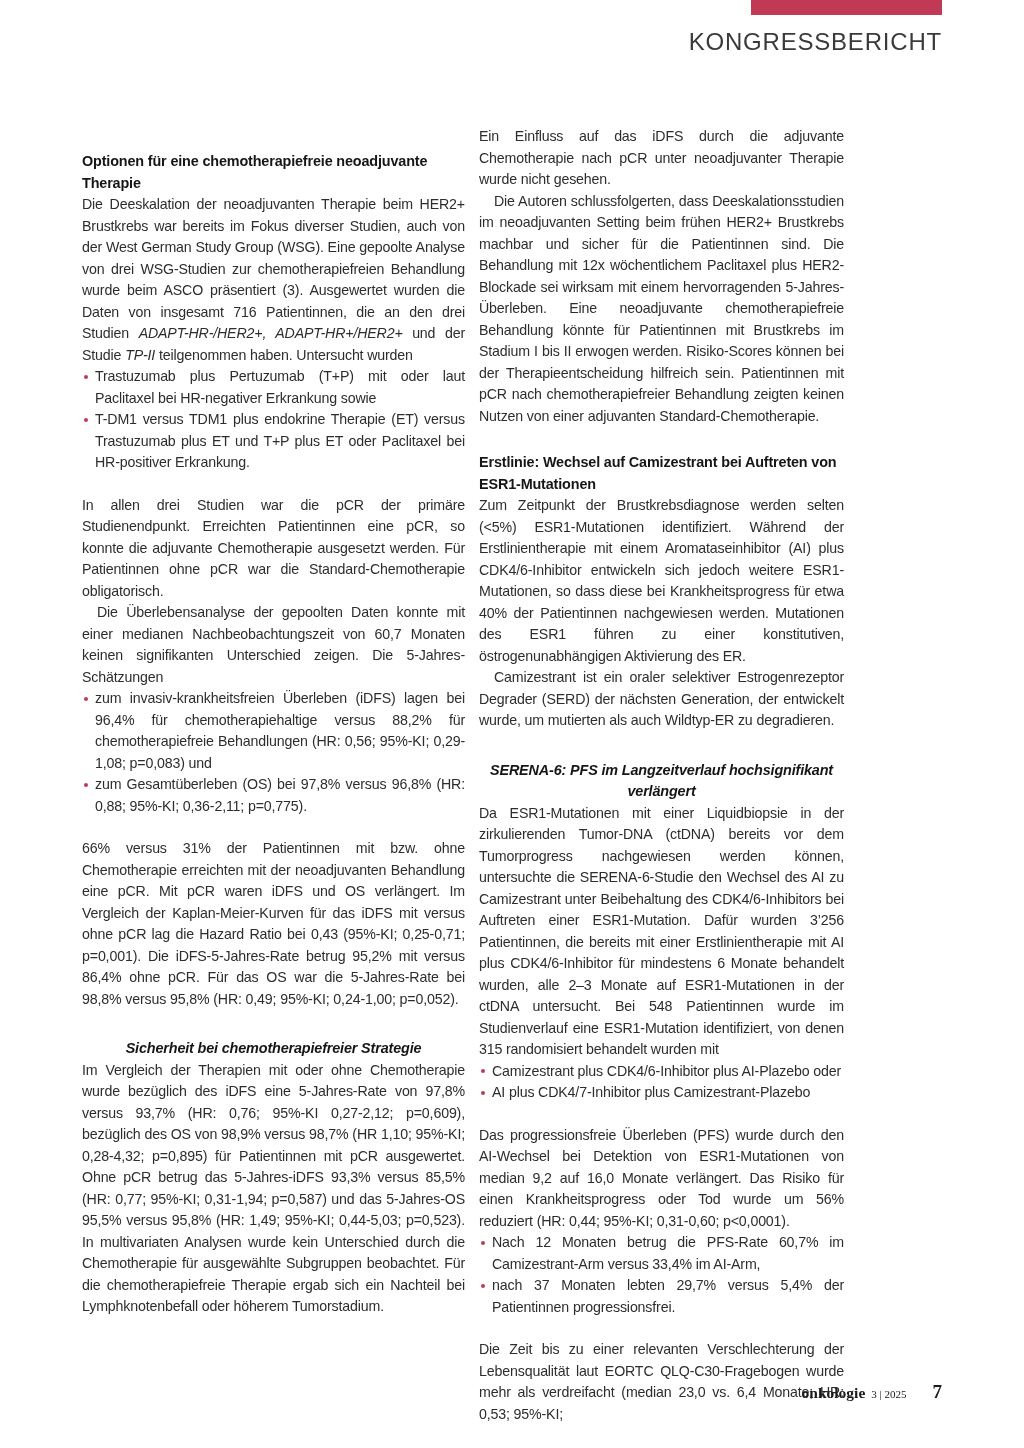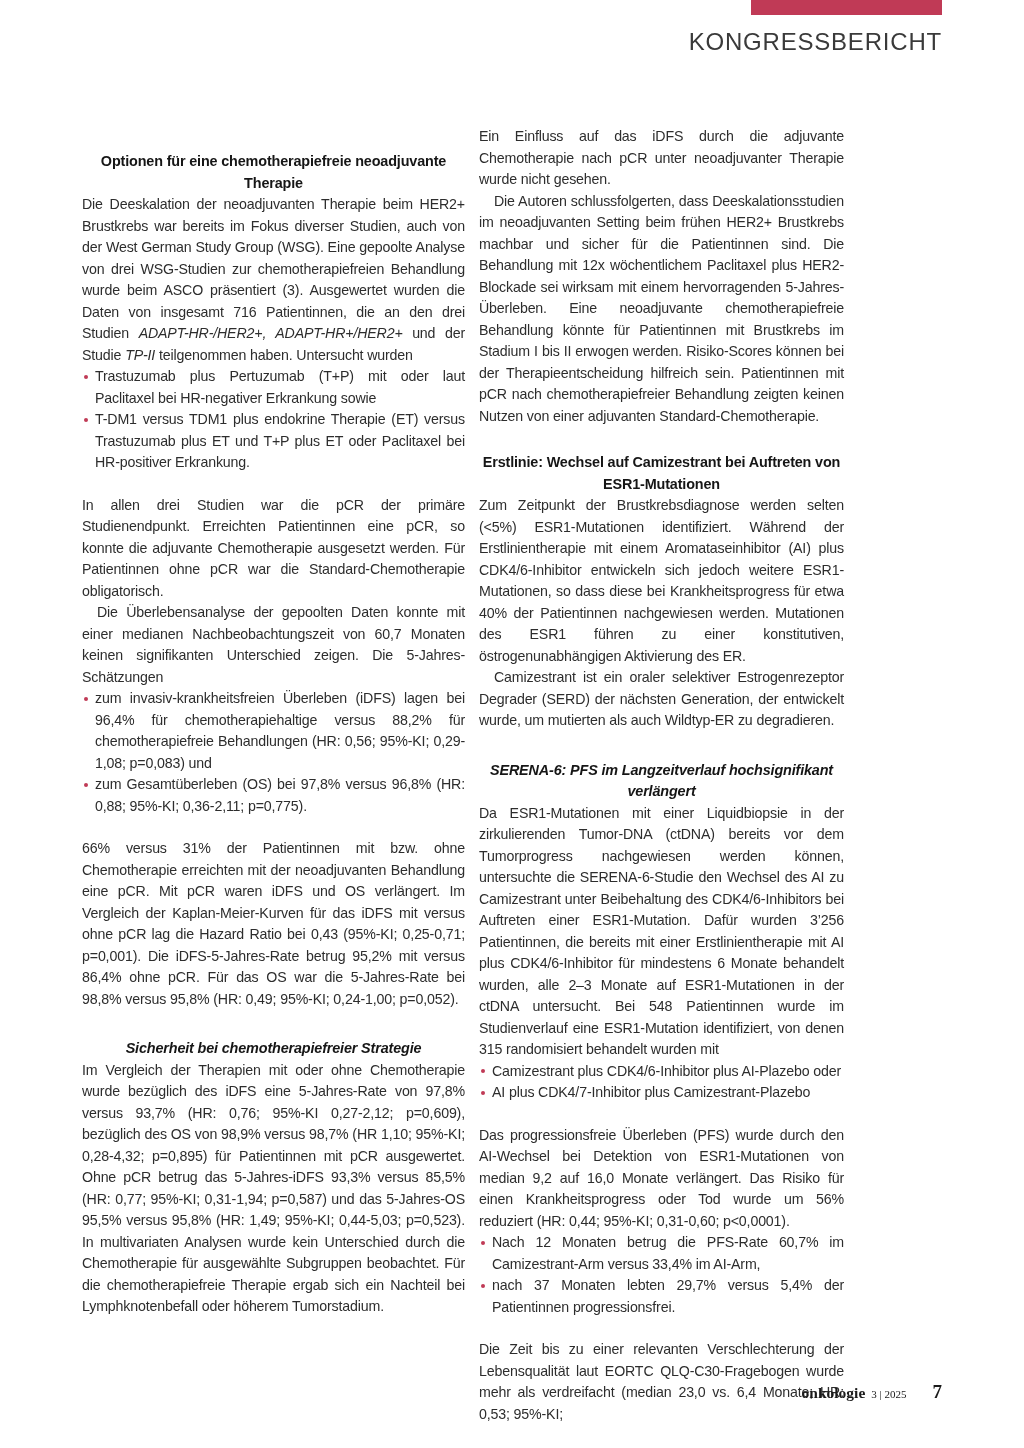--- a/index.html
+++ b/index.html
@@ -30,21 +30,21 @@
     text-align: justify;
   }
   .col-left  { left: 82px;  width: 383px; }
   .col-right { left: 479px; width: 365px; }
   .col p { margin: 0; }
   .col p.indent { text-indent: 15px; }
   .col p.gap { margin-top: 21px; }
   .col h3 {
     font-size: 14.4px; line-height: 21.5px;
     font-weight: bold; color: #161616;
-    margin: 25px 0 0 0; text-align: center;
+    margin: 25px 0 0 0; text-align: left;
   }
   .col h4 {
     font-size: 14.4px; line-height: 21.5px;
     font-weight: bold; font-style: italic; color: #161616;
     margin: 28px 0 0 0; text-align: center;
   }
   .col ul { list-style: none; margin: 0; padding: 0; }
   .col li { position: relative; padding-left: 13px; }
   .col li::before {
     content: ""; position: absolute; left: 2px; top: 8.5px;

